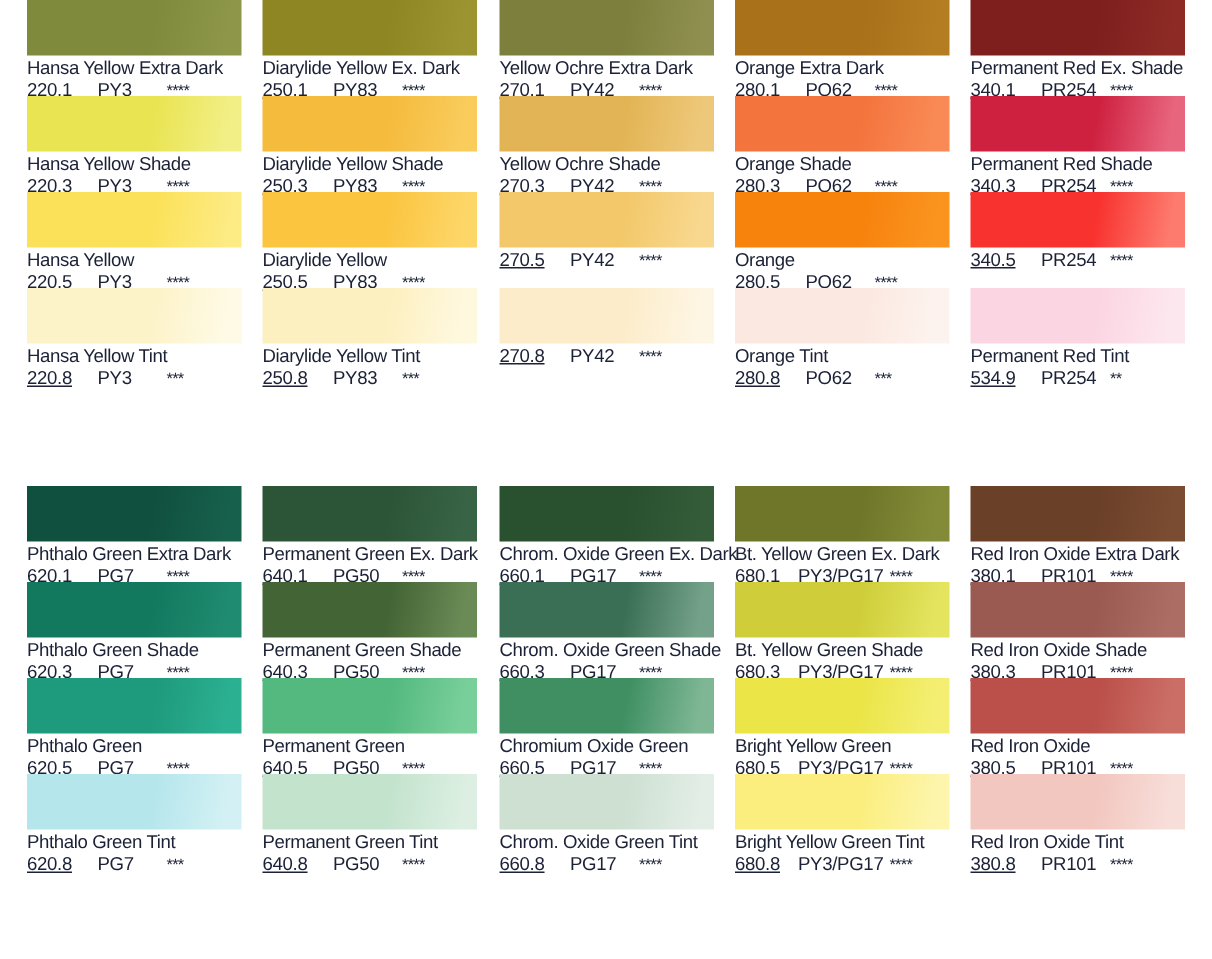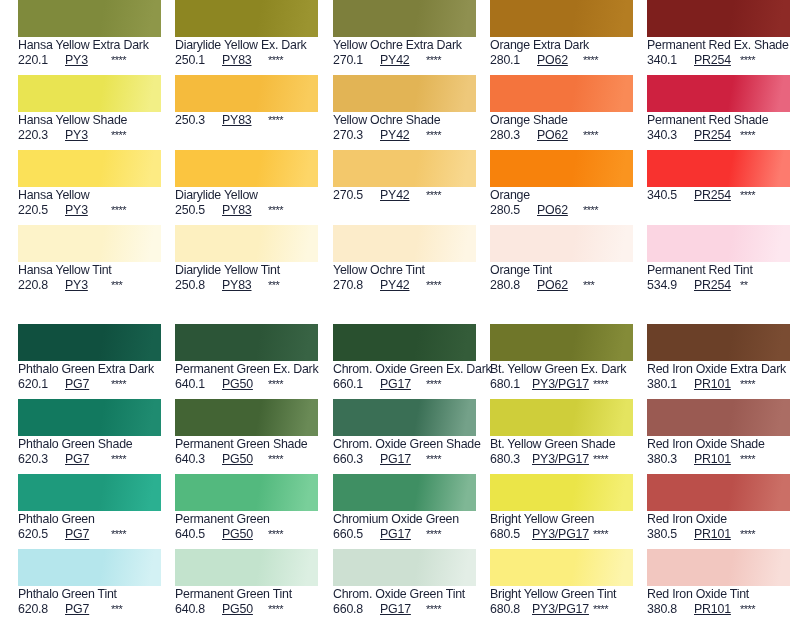--- a/index.html
+++ b/index.html
@@ -23,21 +23,21 @@
   .block {
     position: absolute;
     left: 0;
     width: 808px;
   }
   .block-1 { top: 0px; }
   .block-2 { top: 324px; }
 
   .swatch-row {
     position: relative;
-    height: 75px;
+    height: 64px;
   }
   .cell {
     position: absolute;
     top: 0;
     width: 144px;
   }
   .col-0 { left: 18px; }
   .col-1 { left: 175px; }
   .col-2 { left: 333px; }
   .col-3 { left: 490px; }
@@ -63,26 +63,26 @@
     line-height: 15px;
     letter-spacing: -0.2px;
     white-space: nowrap;
     color: #1b2136;
     display: flex;
     align-items: baseline;
   }
   .code-num {
     display: inline-block;
     min-width: 40px;
+    text-decoration: underline;
   }
   .code-pig {
     display: inline-block;
     margin-left: 7px;
     min-width: 42px;
-    text-decoration: underline;
   }
   .code-stars {
     display: inline-block;
     margin-left: 4px;
     font-size: 11px;
     letter-spacing: -0.5px;
   }
   .tight .code-num { min-width: 37px; }
   .tight .code-pig { margin-left: 5px; min-width: 38px; }
 </style>
@@ -156,20 +156,21 @@
             <div class="codeline">
               <span class="code-num">220.3</span>
               <span class="code-pig">PY3</span>
               <span class="code-stars">****</span>
             </div>
           </div>
         </div>
         <div class="cell col-1">
           <div class="swatch" style="background: linear-gradient(100deg, rgb(245, 187, 61) 0%, rgb(245, 187, 61) 58%, rgb(249, 204, 92) 92%, rgb(249, 204, 92) 100%);"></div>
           <div class="labels">
+            <div class="name">Diarylide Yellow Shade</div>
             <div class="codeline">
               <span class="code-num">250.3</span>
               <span class="code-pig">PY83</span>
               <span class="code-stars">****</span>
             </div>
           </div>
         </div>
         <div class="cell col-2">
           <div class="swatch" style="background: linear-gradient(100deg, rgb(226, 180, 85) 0%, rgb(226, 180, 85) 58%, rgb(238, 200, 122) 92%, rgb(238, 200, 122) 100%);"></div>
           <div class="labels">
@@ -278,21 +279,20 @@
             <div class="codeline">
               <span class="code-num">250.8</span>
               <span class="code-pig">PY83</span>
               <span class="code-stars">***</span>
             </div>
           </div>
         </div>
         <div class="cell col-2">
           <div class="swatch" style="background: linear-gradient(100deg, rgb(252, 236, 202) 0%, rgb(252, 236, 202) 58%, rgb(254, 246, 228) 92%, rgb(254, 246, 228) 100%);"></div>
           <div class="labels">
-            <div class="name">Yellow Ochre Tint</div>
             <div class="codeline">
               <span class="code-num">270.8</span>
               <span class="code-pig">PY42</span>
               <span class="code-stars">****</span>
             </div>
           </div>
         </div>
         <div class="cell col-3">
           <div class="swatch" style="background: linear-gradient(100deg, rgb(251, 232, 224) 0%, rgb(251, 232, 224) 58%, rgb(253, 243, 238) 92%, rgb(253, 243, 238) 100%);"></div>
           <div class="labels">

